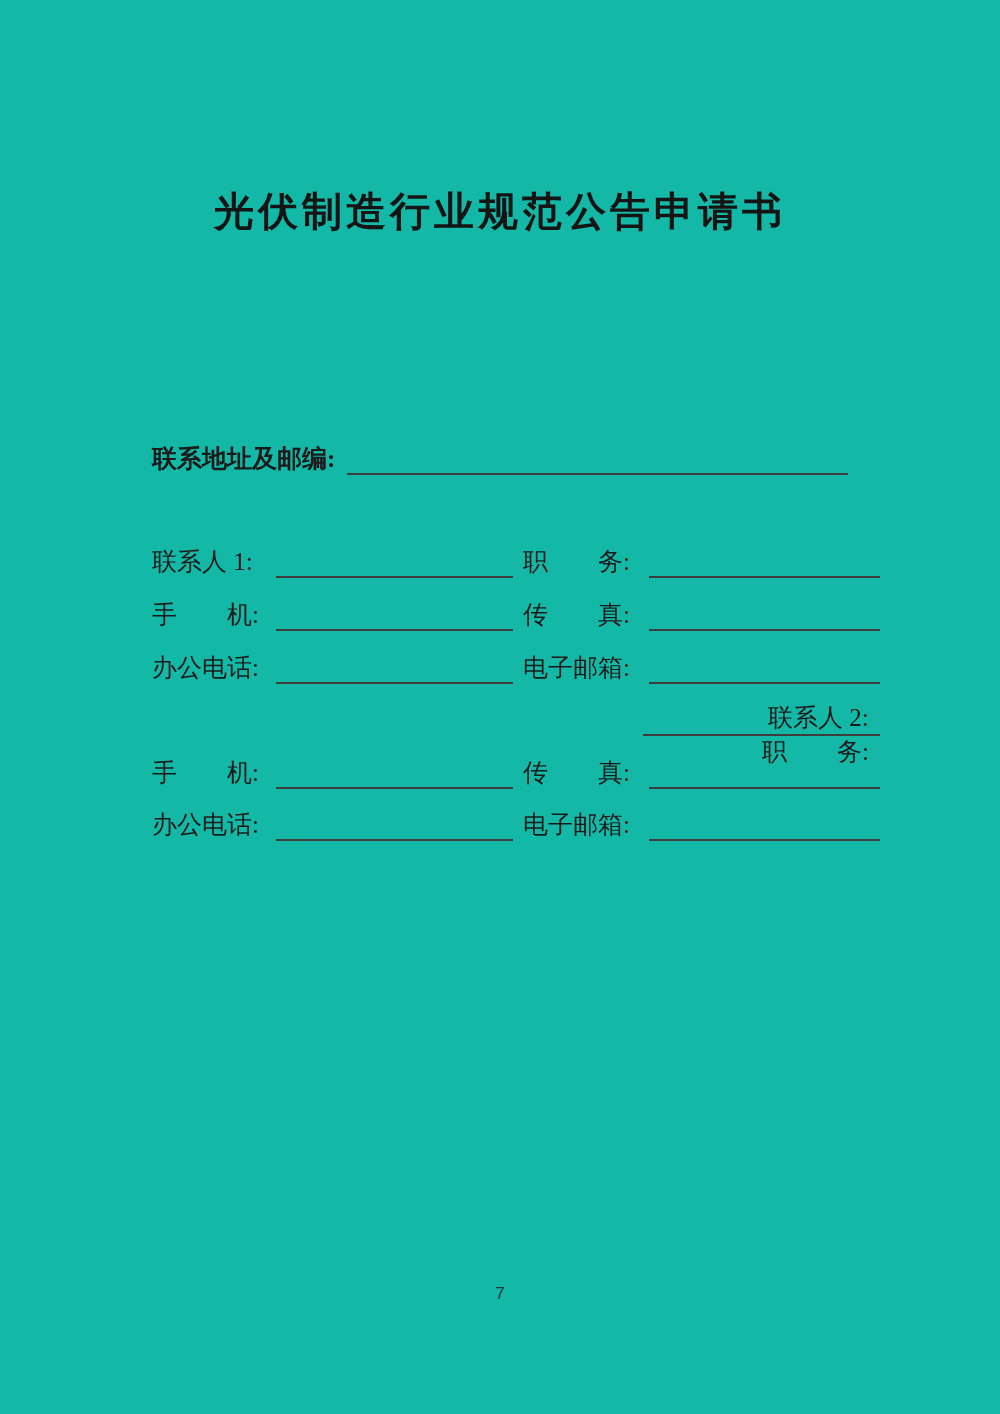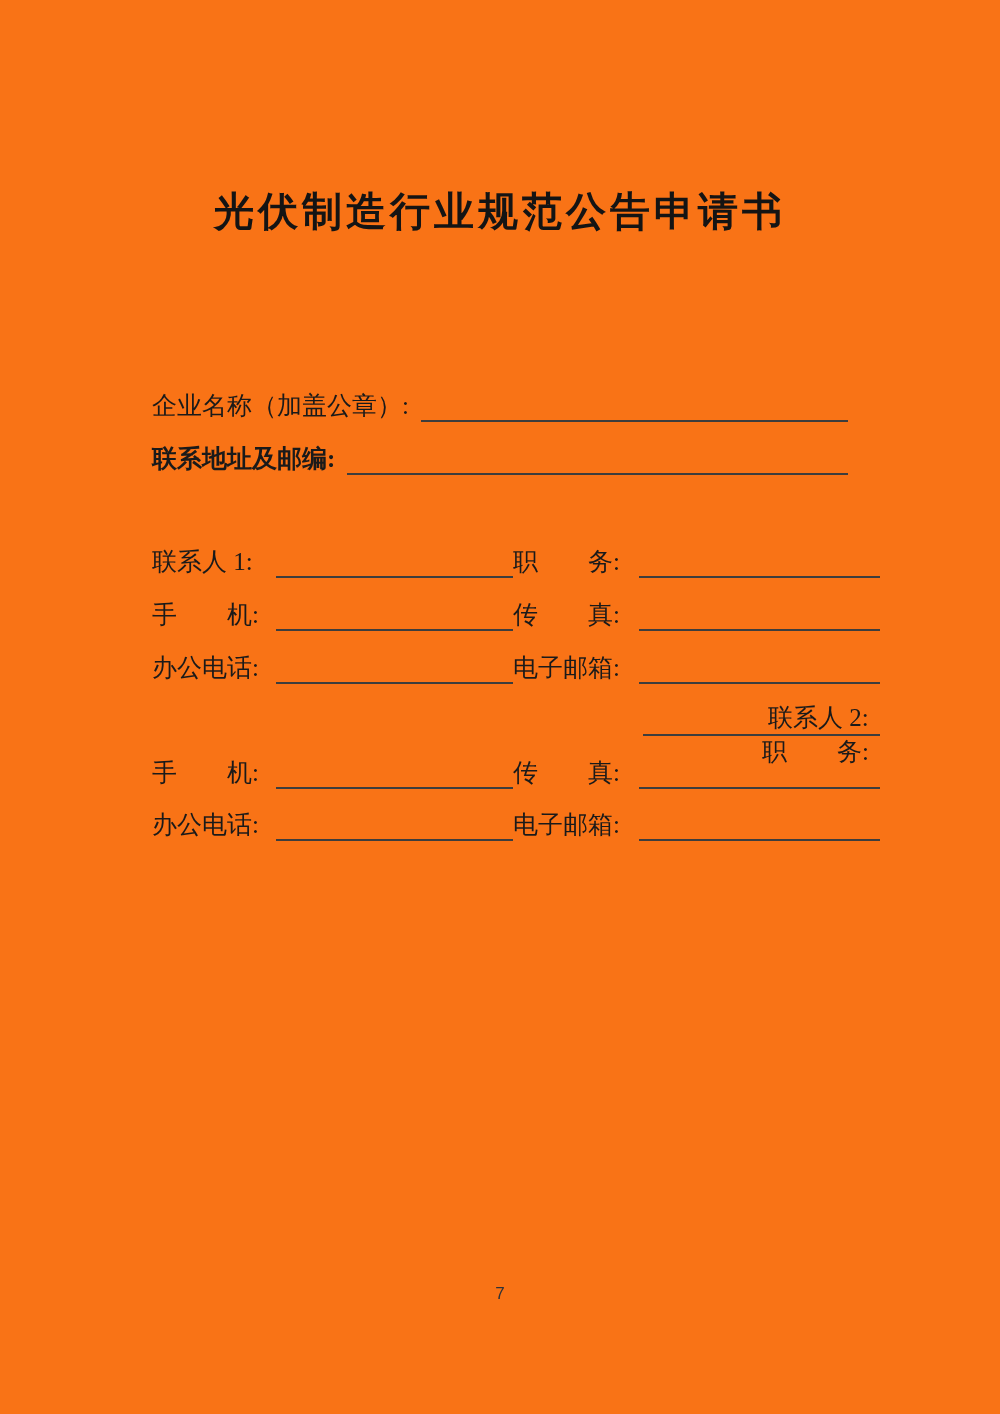--- a/index.html
+++ b/index.html
@@ -1,20 +1,20 @@
 <!DOCTYPE html>
 <html><head>
 <meta charset="utf-8">
 <style>
   html, body { margin: 0; padding: 0; background: #ffffff; }
   .page {
     position: relative;
     width: 1000px;
     height: 1414px;
-    background: #f97316;
+    background: #14b8a6;
     font-family: "Liberation Serif", "DejaVu Serif", serif;
     color: #1a1a1a;
     overflow: hidden;
   }
   .doc-title {
     position: absolute;
     top: 184px;
     left: 0;
     width: 100%;
     margin: 0;
@@ -48,21 +48,21 @@
   .row-address { top: 441px; font-weight: bold; }
   .row-c0 { top: 544px; }
   .row-c1 { top: 597px; }
   .row-c2 { top: 650px; }
   .row-c3 { top: 702px; flex-direction: column; }
   .row-c4 { top: 755px; }
   .row-c5 { top: 807px; }
   .wide-row .fill-line { margin-left: 12px; }
   .c-left-lbl { width: 112px; }
   .c-left-line { width: 237px; margin-left: 12px; }
-  .c-right-lbl { width: 118px; margin-left: 0; }
+  .c-right-lbl { width: 118px; margin-left: 10px; }
   .c-right-line { flex: 1; margin-left: 8px; }
   .date-row {
     position: absolute;
     left: 295px;
     top: 1080px;
     height: 34px;
     display: flex;
     align-items: flex-end;
     font-size: 25px;
     line-height: 32px;
@@ -83,24 +83,20 @@
     font-family: "Liberation Sans", "DejaVu Sans", sans-serif;
   }
 </style>
 </head>
 <body>
 
 <div class="page">
 
   <h1 class="doc-title">光伏制造行业规范公告申请书</h1>
 
-  <div class="row wide-row row-company">
-    <span class="lbl">企业名称（加盖公章）:</span>
-    <span class="fill-line grow"></span>
-  </div>
 
   <div class="row wide-row row-address">
     <span class="lbl">联系地址及邮编:</span>
     <span class="fill-line grow"></span>
   </div>
 
   <div class="row contact-row row-c0">
     <span class="lbl c-left-lbl">联系人 1:</span>
     <span class="fill-line c-left-line"></span>
     <span class="lbl c-right-lbl">职　　务:</span>

